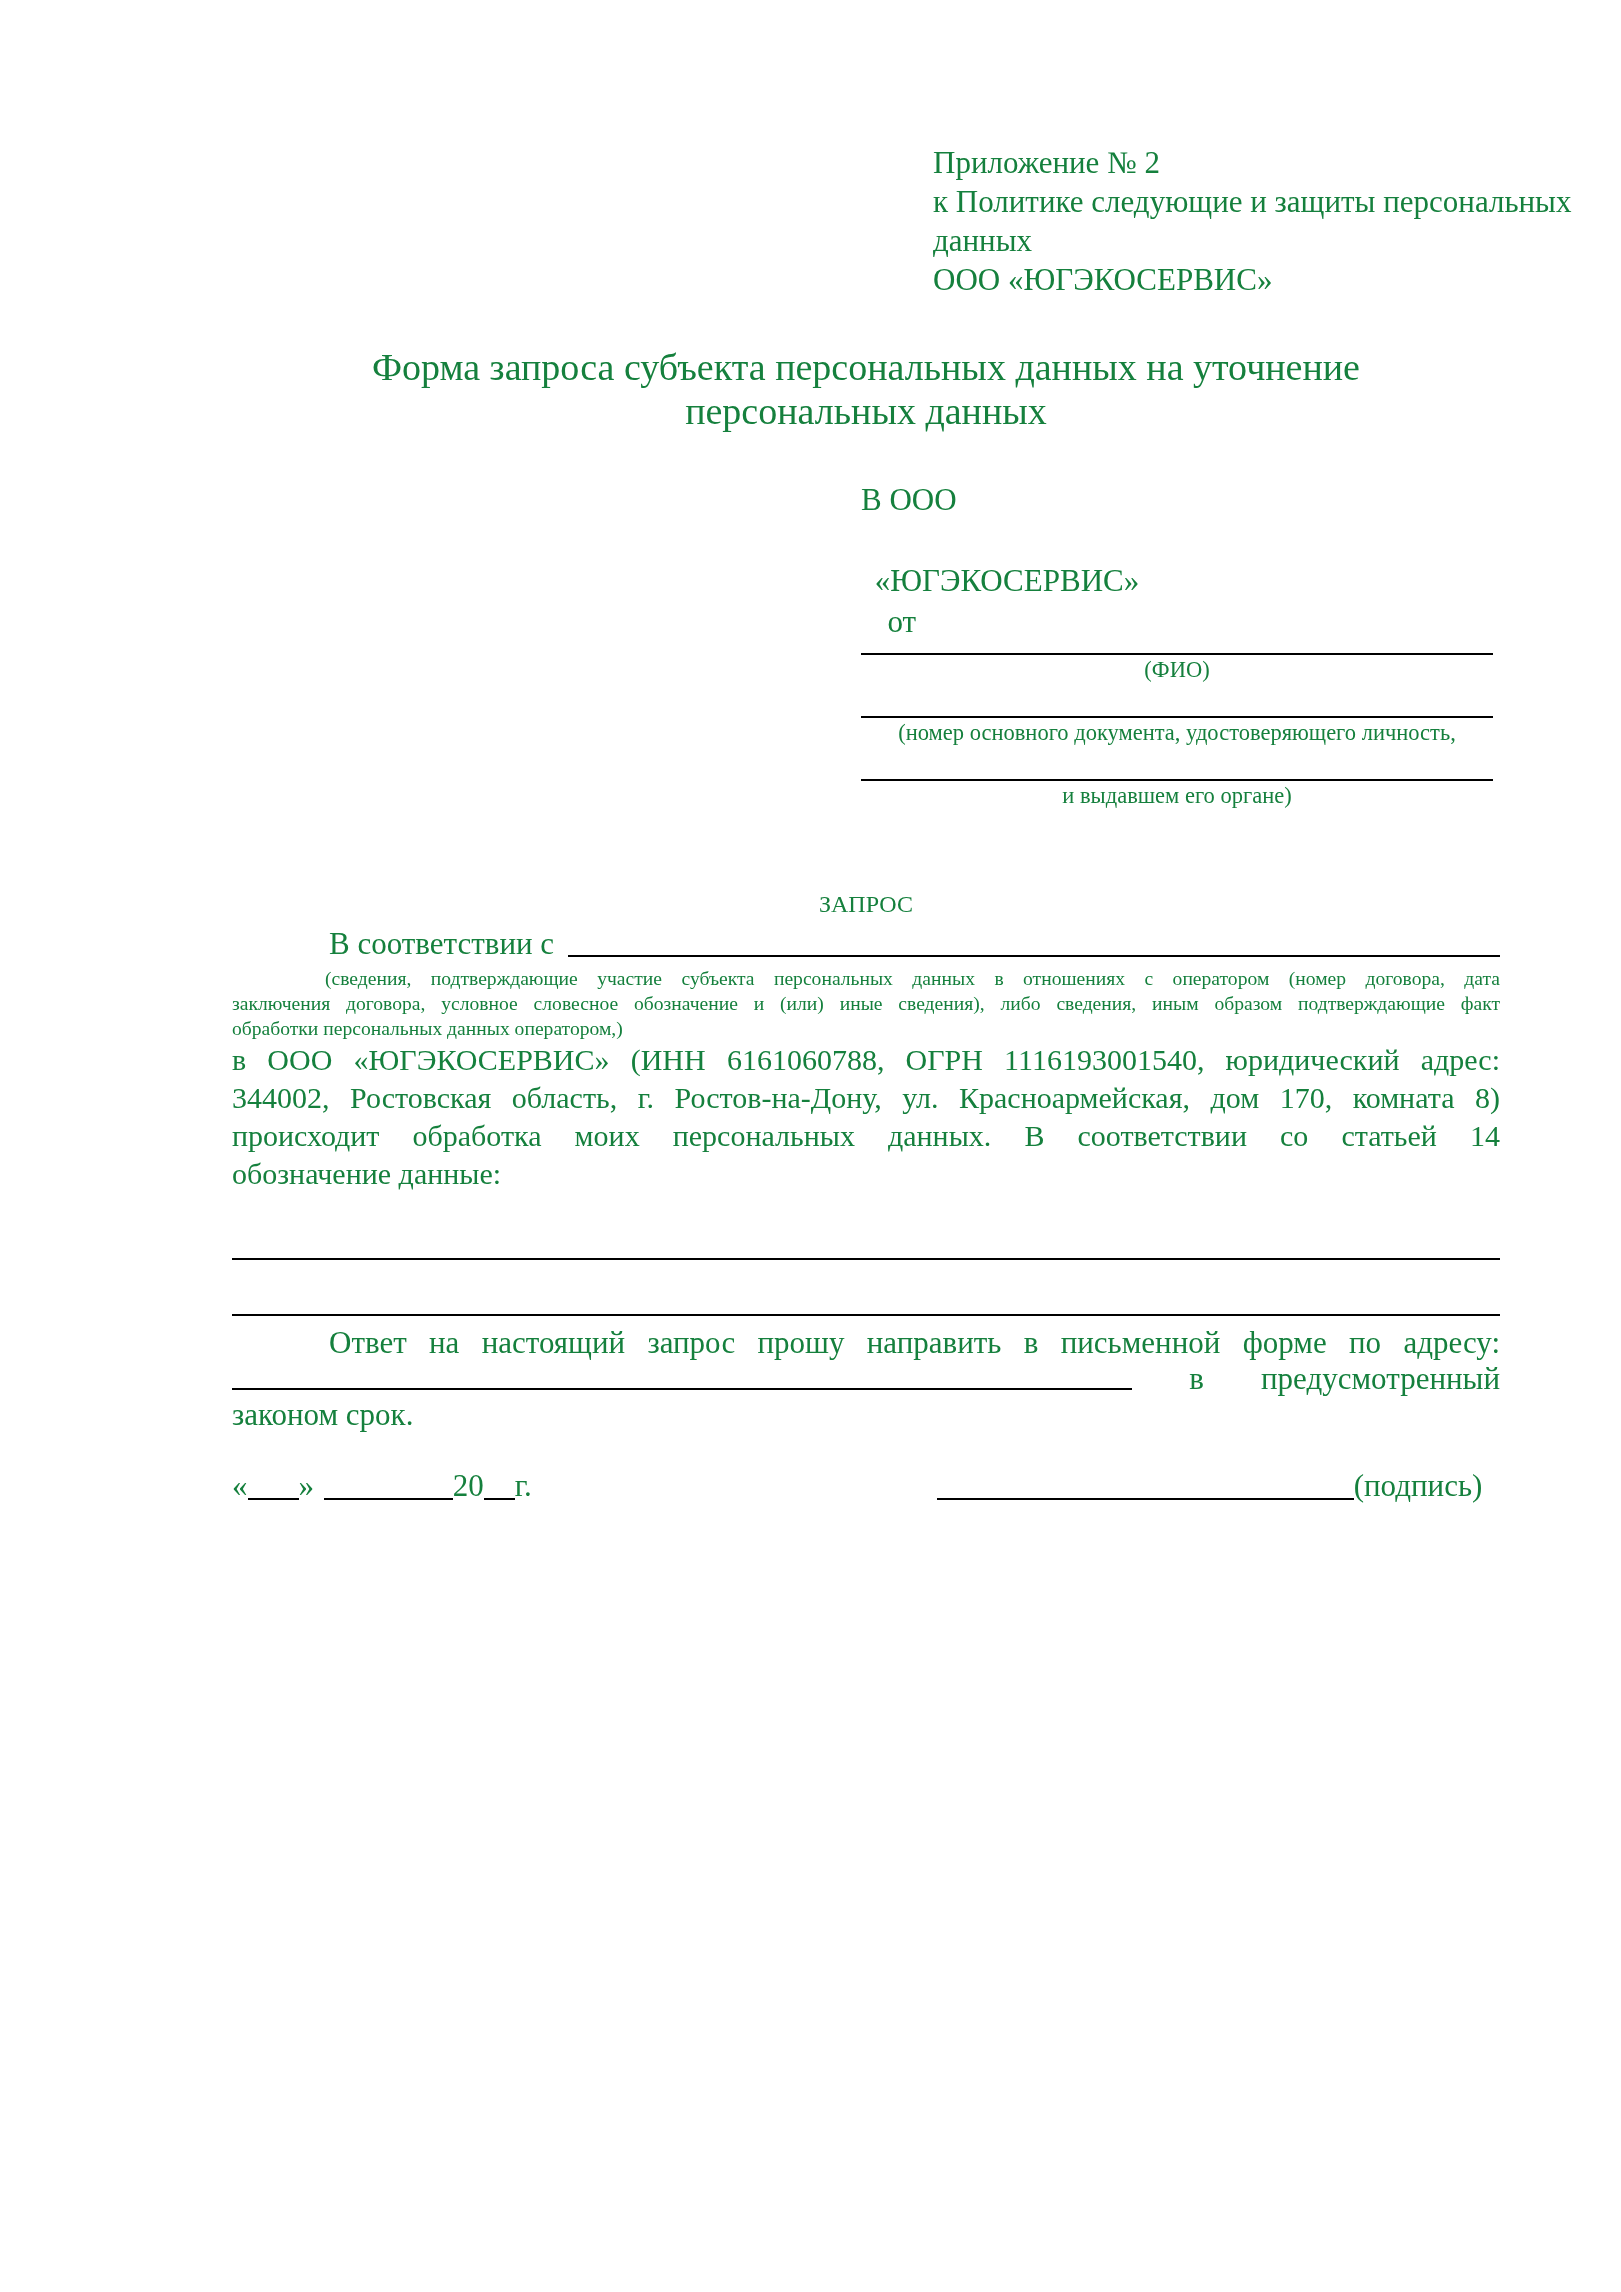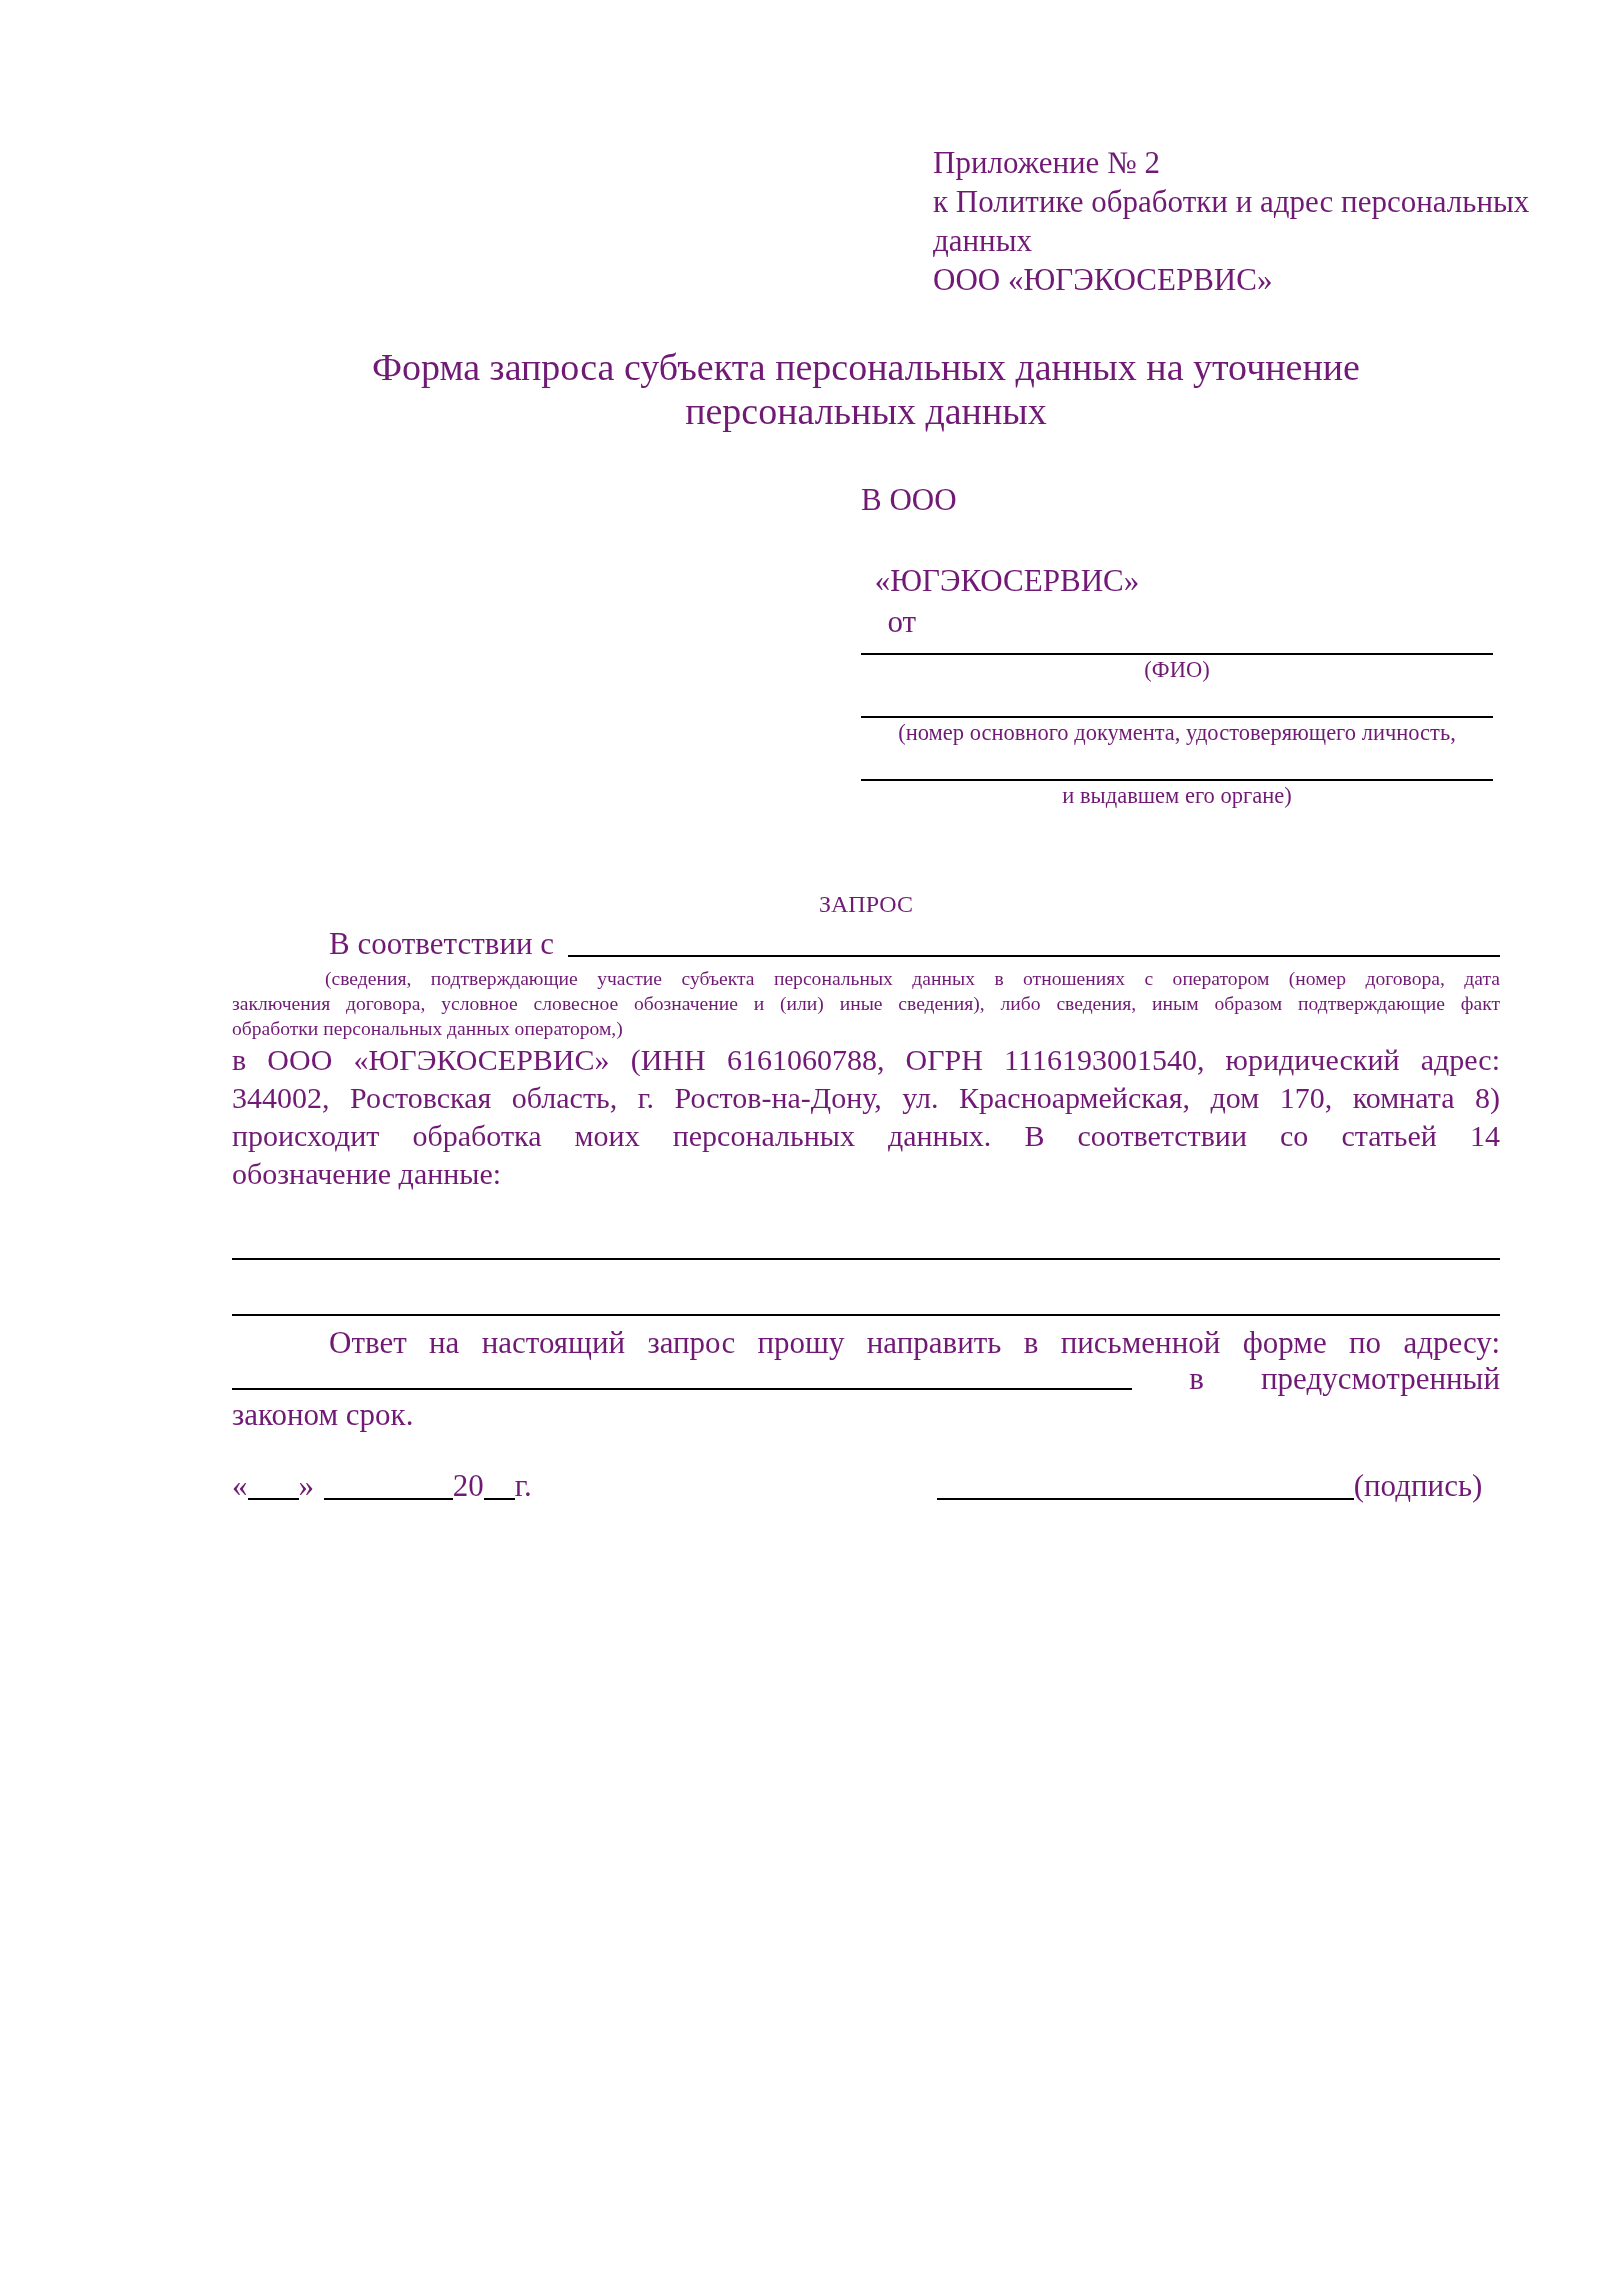--- a/index.html
+++ b/index.html
@@ -1,21 +1,21 @@
 <!DOCTYPE html>
 <html><head>
 <meta charset="utf-8">
 <style>
   html,body{margin:0;padding:0;background:#ffffff;}
   .page{
     position:relative;
     width:1621px;
     height:2293px;
     background:#ffffff;
-    color:#701a75;
+    color:#15803d;
     font-family:"Liberation Serif","DejaVu Serif",serif;
     overflow:hidden;
   }
   
   .header-block{
     position:absolute;left:933px;top:143px;
     font-size:31px;line-height:39px;white-space:nowrap;
   }
   
   .doc-title{
@@ -85,21 +85,21 @@
   .u-year{width:31px;}
   .u-sig{width:417px;}
 </style>
 </head>
 <body>
 
 <div class="page">
 
   <div class="header-block">
     <div>Приложение № 2</div>
-    <div>к Политике обработки и адрес персональных</div>
+    <div>к Политике следующие и защиты персональных</div>
     <div>данных</div>
     <div>ООО «ЮГЭКОСЕРВИС»</div>
   </div>
 
   <div class="doc-title">
     <div>Форма запроса субъекта персональных данных на уточнение</div>
     <div>персональных данных</div>
   </div>
 
   <div class="addressee">

